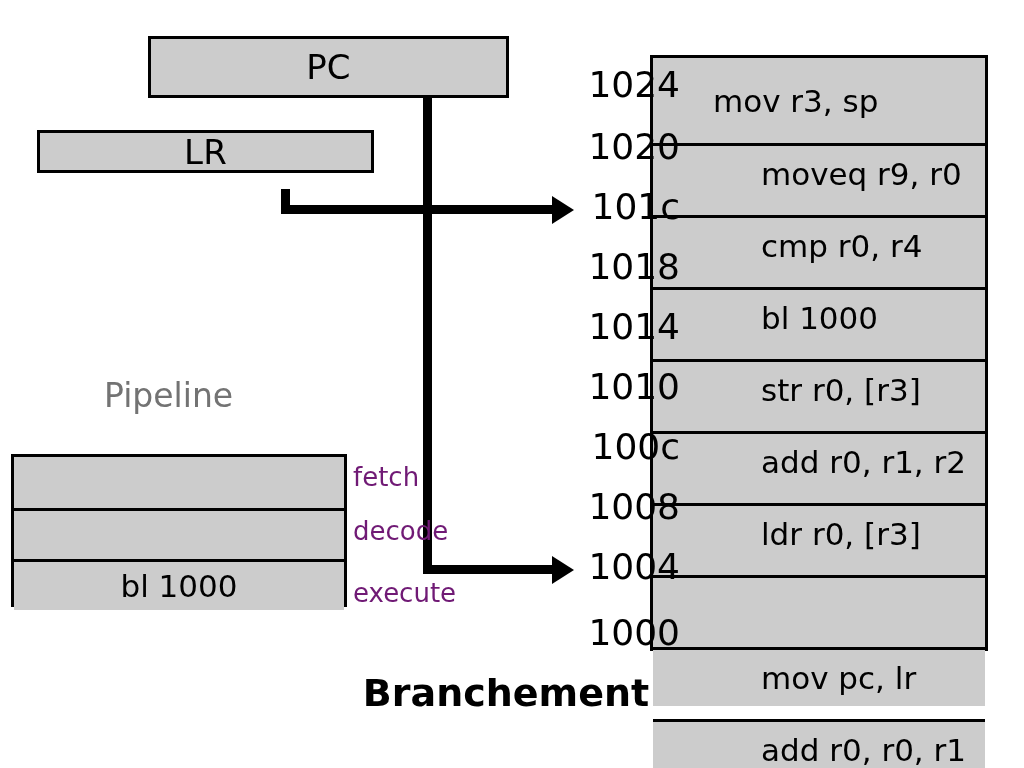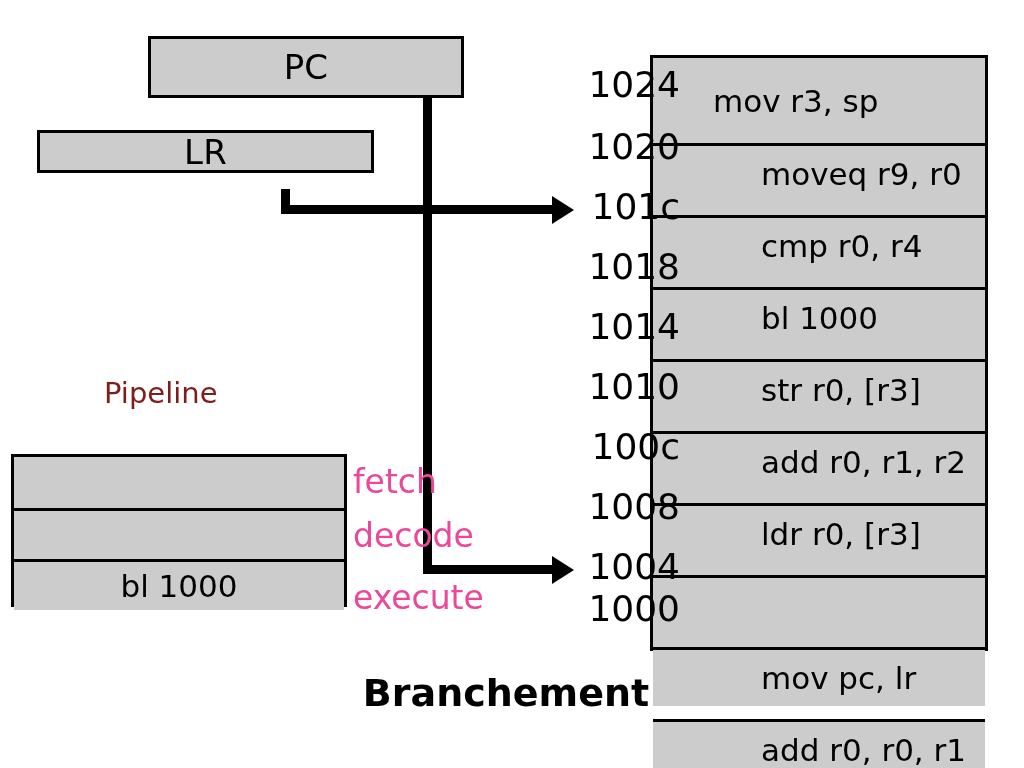--- a/index.html
+++ b/index.html
@@ -30,39 +30,39 @@
     justify-content: center;
     font-size: 34px;
     color: #000000;
     letter-spacing: 0.2px;
   }
 
   
   #pc-box {
     left: 148px;
     top: 36px;
-    width: 316px;
+    width: 361px;
     height: 62px;
   }
 
   
   #lr-box {
     left: 37px;
     top: 130px;
     width: 337px;
     height: 43px;
   }
 
   
   #pipeline-label {
     position: absolute;
     left: 104px;
     top: 376px;
-    font-size: 29px;
-    color: #7f1d1d;
+    font-size: 33px;
+    color: #737373;
     white-space: nowrap;
   }
   #pipeline-stack {
     position: absolute;
     left: 11px;
     top: 454px;
     width: 336px;
     height: 153px;
     border: 3px solid #000000;
     box-sizing: border-box;
@@ -78,22 +78,22 @@
     font-size: 31px;
     color: #000000;
     background: #cccccc;
   }
   .pipe-cell + .pipe-cell {
     border-top: 3px solid #000000;
   }
   .stage-label {
     position: absolute;
     left: 353px;
-    font-size: 33px;
-    color: #ec4899;
+    font-size: 26px;
+    color: #701a75;
     white-space: nowrap;
   }
   #stage-fetch   { top: 462px; }
   #stage-decode  { top: 516px; text-align: right; }
   #stage-execute { top: 578px; }
 
   
   #memory-table {
     position: absolute;
     left: 650px;
@@ -252,19 +252,19 @@
 
   <div class="mem-addr" style="top: 64px;">1024</div>
   <div class="mem-addr" style="top: 126px;">1020</div>
   <div class="mem-addr" style="top: 186px;">101c</div>
   <div class="mem-addr" style="top: 246px; text-align: center;">1018</div>
   <div class="mem-addr" style="top: 306px;">1014</div>
   <div class="mem-addr" style="top: 366px;">1010</div>
   <div class="mem-addr" style="top: 426px;">100c</div>
   <div class="mem-addr" style="top: 486px;">1008</div>
   <div class="mem-addr" style="top: 546px; margin-left: 25px;">1004</div>
-  <div class="mem-addr" style="top: 588px; margin-left: 12px;">1000</div>
+  <div class="mem-addr" style="top: 612px; margin-left: 12px;">1000</div>
 
   <div id="caption">
     <span id="caption-inner">Branchement</span>
   </div>
 
 </div>
 
 </body></html>

